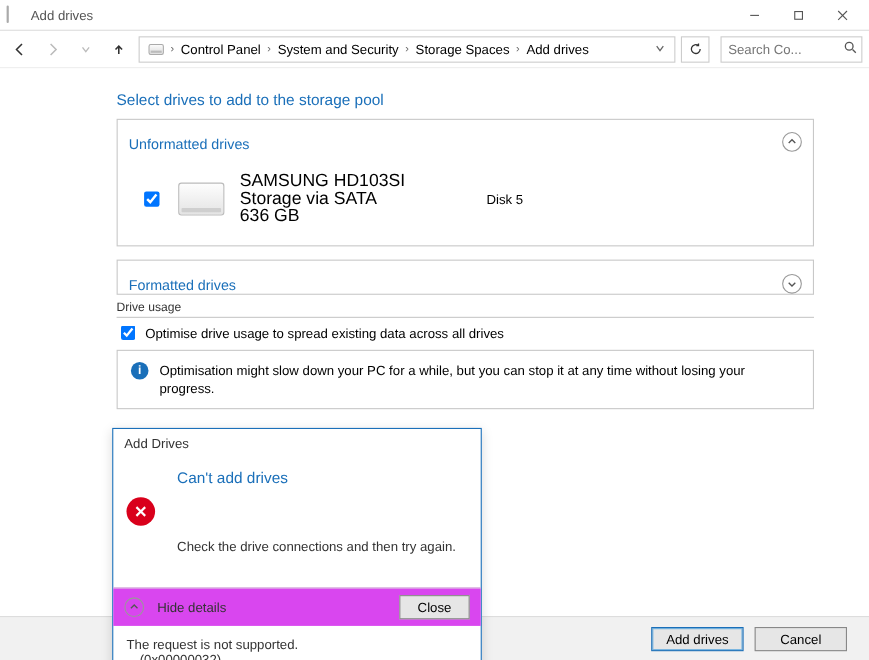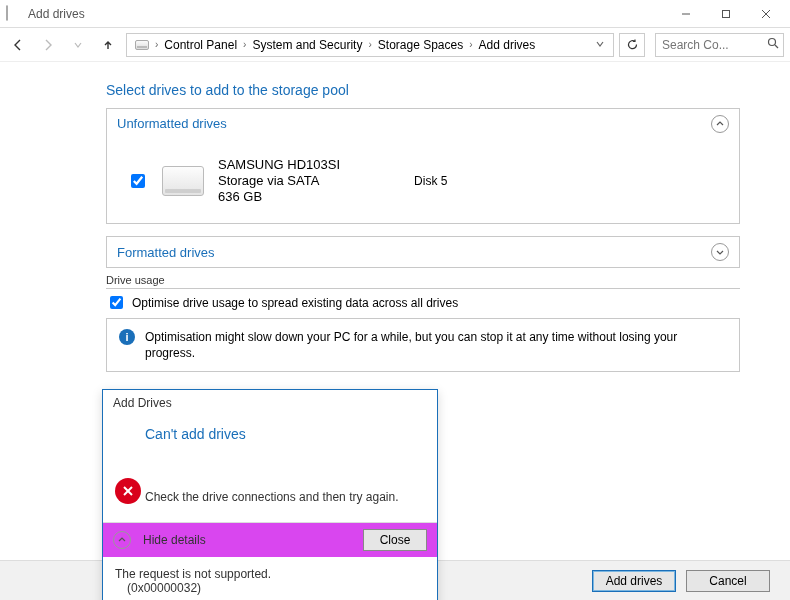--- a/index.html
+++ b/index.html
@@ -81,21 +81,21 @@
     margin-bottom: 10px;
   }
   .panel {
     border: 1px solid #c8c8c8;
     margin-bottom: 12px;
     background: #fff;
   }
   .panel-header {
     height: 30px;
     display: flex;
-    align-items: center;
+    align-items: flex-end;
     padding: 0 10px;
     border-bottom: 1px solid transparent;
     font-size: 13px;
     color: #1a6fb9;
   }
   .panel-header.collapsed { border-bottom: none; }
   .chev-circle {
     margin-left: auto;
     width: 18px; height: 18px;
     border: 1px solid #999; border-radius: 50%;
@@ -116,21 +116,21 @@
     background: linear-gradient(#fdfdfd,#e4e4e4);
     border: 1px solid #bbb;
     border-radius: 3px;
     position: relative;
   }
   .drive-img::after {
     content: "";
     position: absolute; left: 2px; right: 2px; bottom: 2px; height: 4px;
     background: #cfcfcf; border-radius: 1px;
   }
-  .drive-info { font-size: 13px; line-height: 16px; }
+  .drive-info { font-size: 16px; line-height: 16px; }
   .drive-disk { margin-left: 60px; font-size: 12px; }
 
   .fieldset-label {
     font-size: 11px; color: #333; margin: 2px 0 2px 0;
   }
   .optrow {
     display: flex; align-items: center; gap: 6px;
     padding: 4px 0 6px 0;
     border-top: 1px solid #c8c8c8;
   }
@@ -154,22 +154,22 @@
     left: 102px; top: 389px; width: 336px;
     border: 1px solid #1a6fb9;
     background: #fff;
     box-shadow: 0 3px 10px rgba(0,0,0,0.15);
     z-index: 10;
   }
   .dialog .dlg-title {
     padding: 6px 10px 10px 10px; font-size: 12px; color: #333;
   }
   .dialog .dlg-body {
-    padding: 6px 12px 18px 12px;
-    display: flex; gap: 4px; align-items: flex-end;
+    padding: 6px 12px 30px 12px;
+    display: flex; gap: 20px; align-items: center;
   }
   .err-icon {
     width: 26px; height: 26px; border-radius: 50%;
     background: #d9001b; color: #fff;
     display: flex; align-items: center; justify-content: center;
     font-size: 16px; font-weight: bold; flex: 0 0 auto;
   }
   .dlg-h { color: #1a6fb9; font-size: 14px; margin-bottom: 10px; }
   .dlg-msg { font-size: 12px; color: #333; margin-top: 48px; }
   .dlg-bar {

